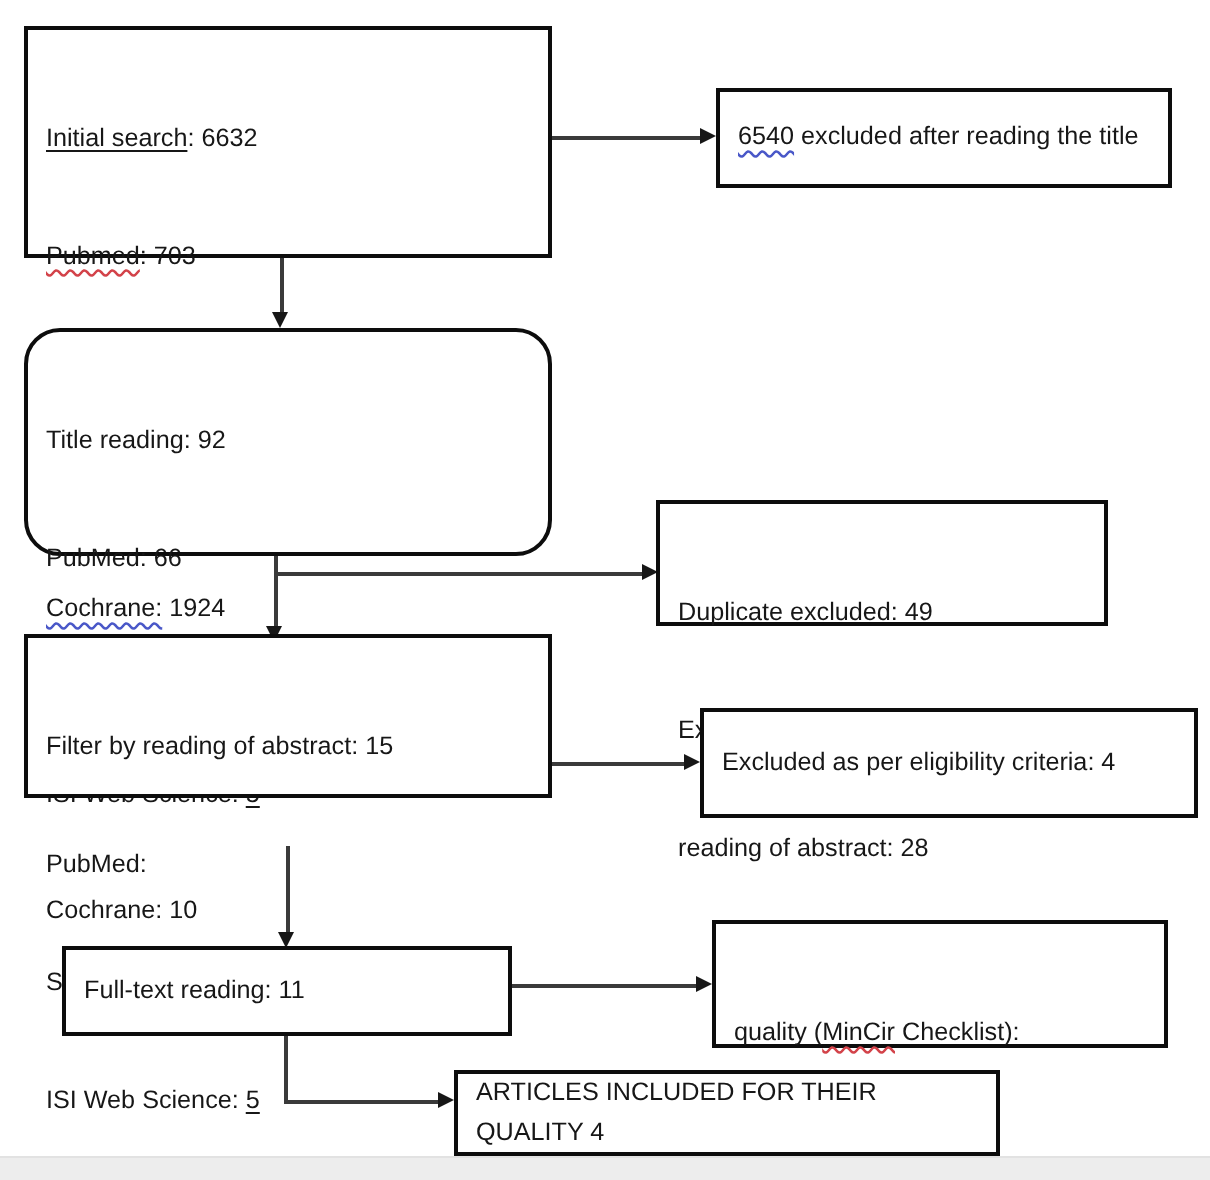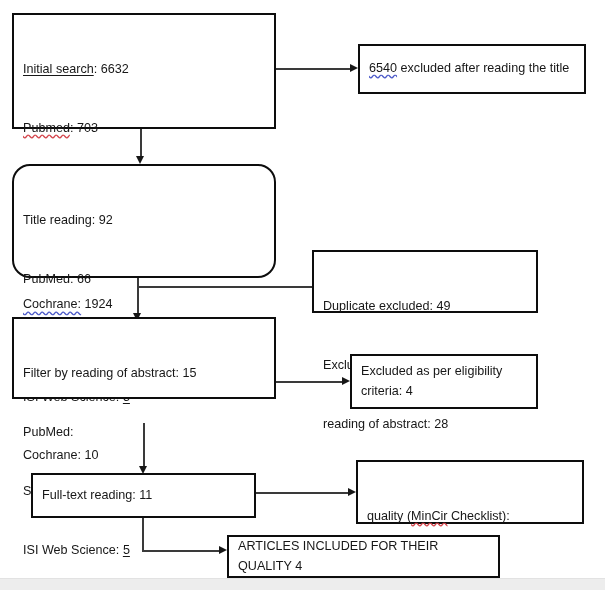--- a/index.html
+++ b/index.html
@@ -113,38 +113,38 @@
     <span class="txt-line">Science Direct: 41</span>
     <span class="txt-line">ISI Web Science: <span class="sq-blue ul-solid-blue">5</span></span>
     <span class="txt-line">Cochrane: 10</span>
   </div>
 
   <div class="line v-line" style="left:137px; top:278px; height:38px;"></div>
   <div class="arrow-down" style="left:133px; top:313px;"></div>
   <div class="line h-line" style="left:137px; top:286px; width:185px;"></div>
   <div class="arrow-right" style="left:321px; top:282px;"></div>
 
-  <div class="flow-box" style="left:312px; top:250px; width:226px; height:63px;">
+  <div class="flow-box" style="left:328px; top:250px; width:226px; height:63px;">
     <span class="txt-line">Duplicate excluded: 49</span>
     <span class="txt-line">Excluded as per type of study and</span>
     <span class="txt-line">reading of abstract: 28</span>
   </div>
 
   <div class="flow-box" style="left:12px; top:317px; width:264px; height:82px;">
     <span class="txt-line">Filter by reading of abstract: 15</span>
     <span class="txt-line">PubMed:</span>
     <span class="txt-line">Science Direct: 41</span>
     <span class="txt-line">ISI Web Science: <span class="sq-blue ul-solid-blue">5</span></span>
     
   </div>
 
   <div class="line h-line" style="left:276px; top:381px; width:67px;"></div>
   <div class="arrow-right" style="left:342px; top:377px;"></div>
 
-  <div class="flow-box center-mid" style="left:350px; top:354px; width:188px; height:55px;">
+  <div class="flow-box center-mid" style="left:350px; top:354px; width:249px; height:55px;">
     <span class="txt-line">Excluded as per eligibility criteria: 4</span>
   </div>
 
   <div class="line v-line" style="left:143px; top:423px; height:47px;"></div>
   <div class="arrow-down" style="left:139px; top:466px;"></div>
 
   <div class="flow-box center-mid" style="left:31px; top:473px; width:225px; height:45px;">
     <span class="txt-line">Full-text reading: 11</span>
   </div>
 

